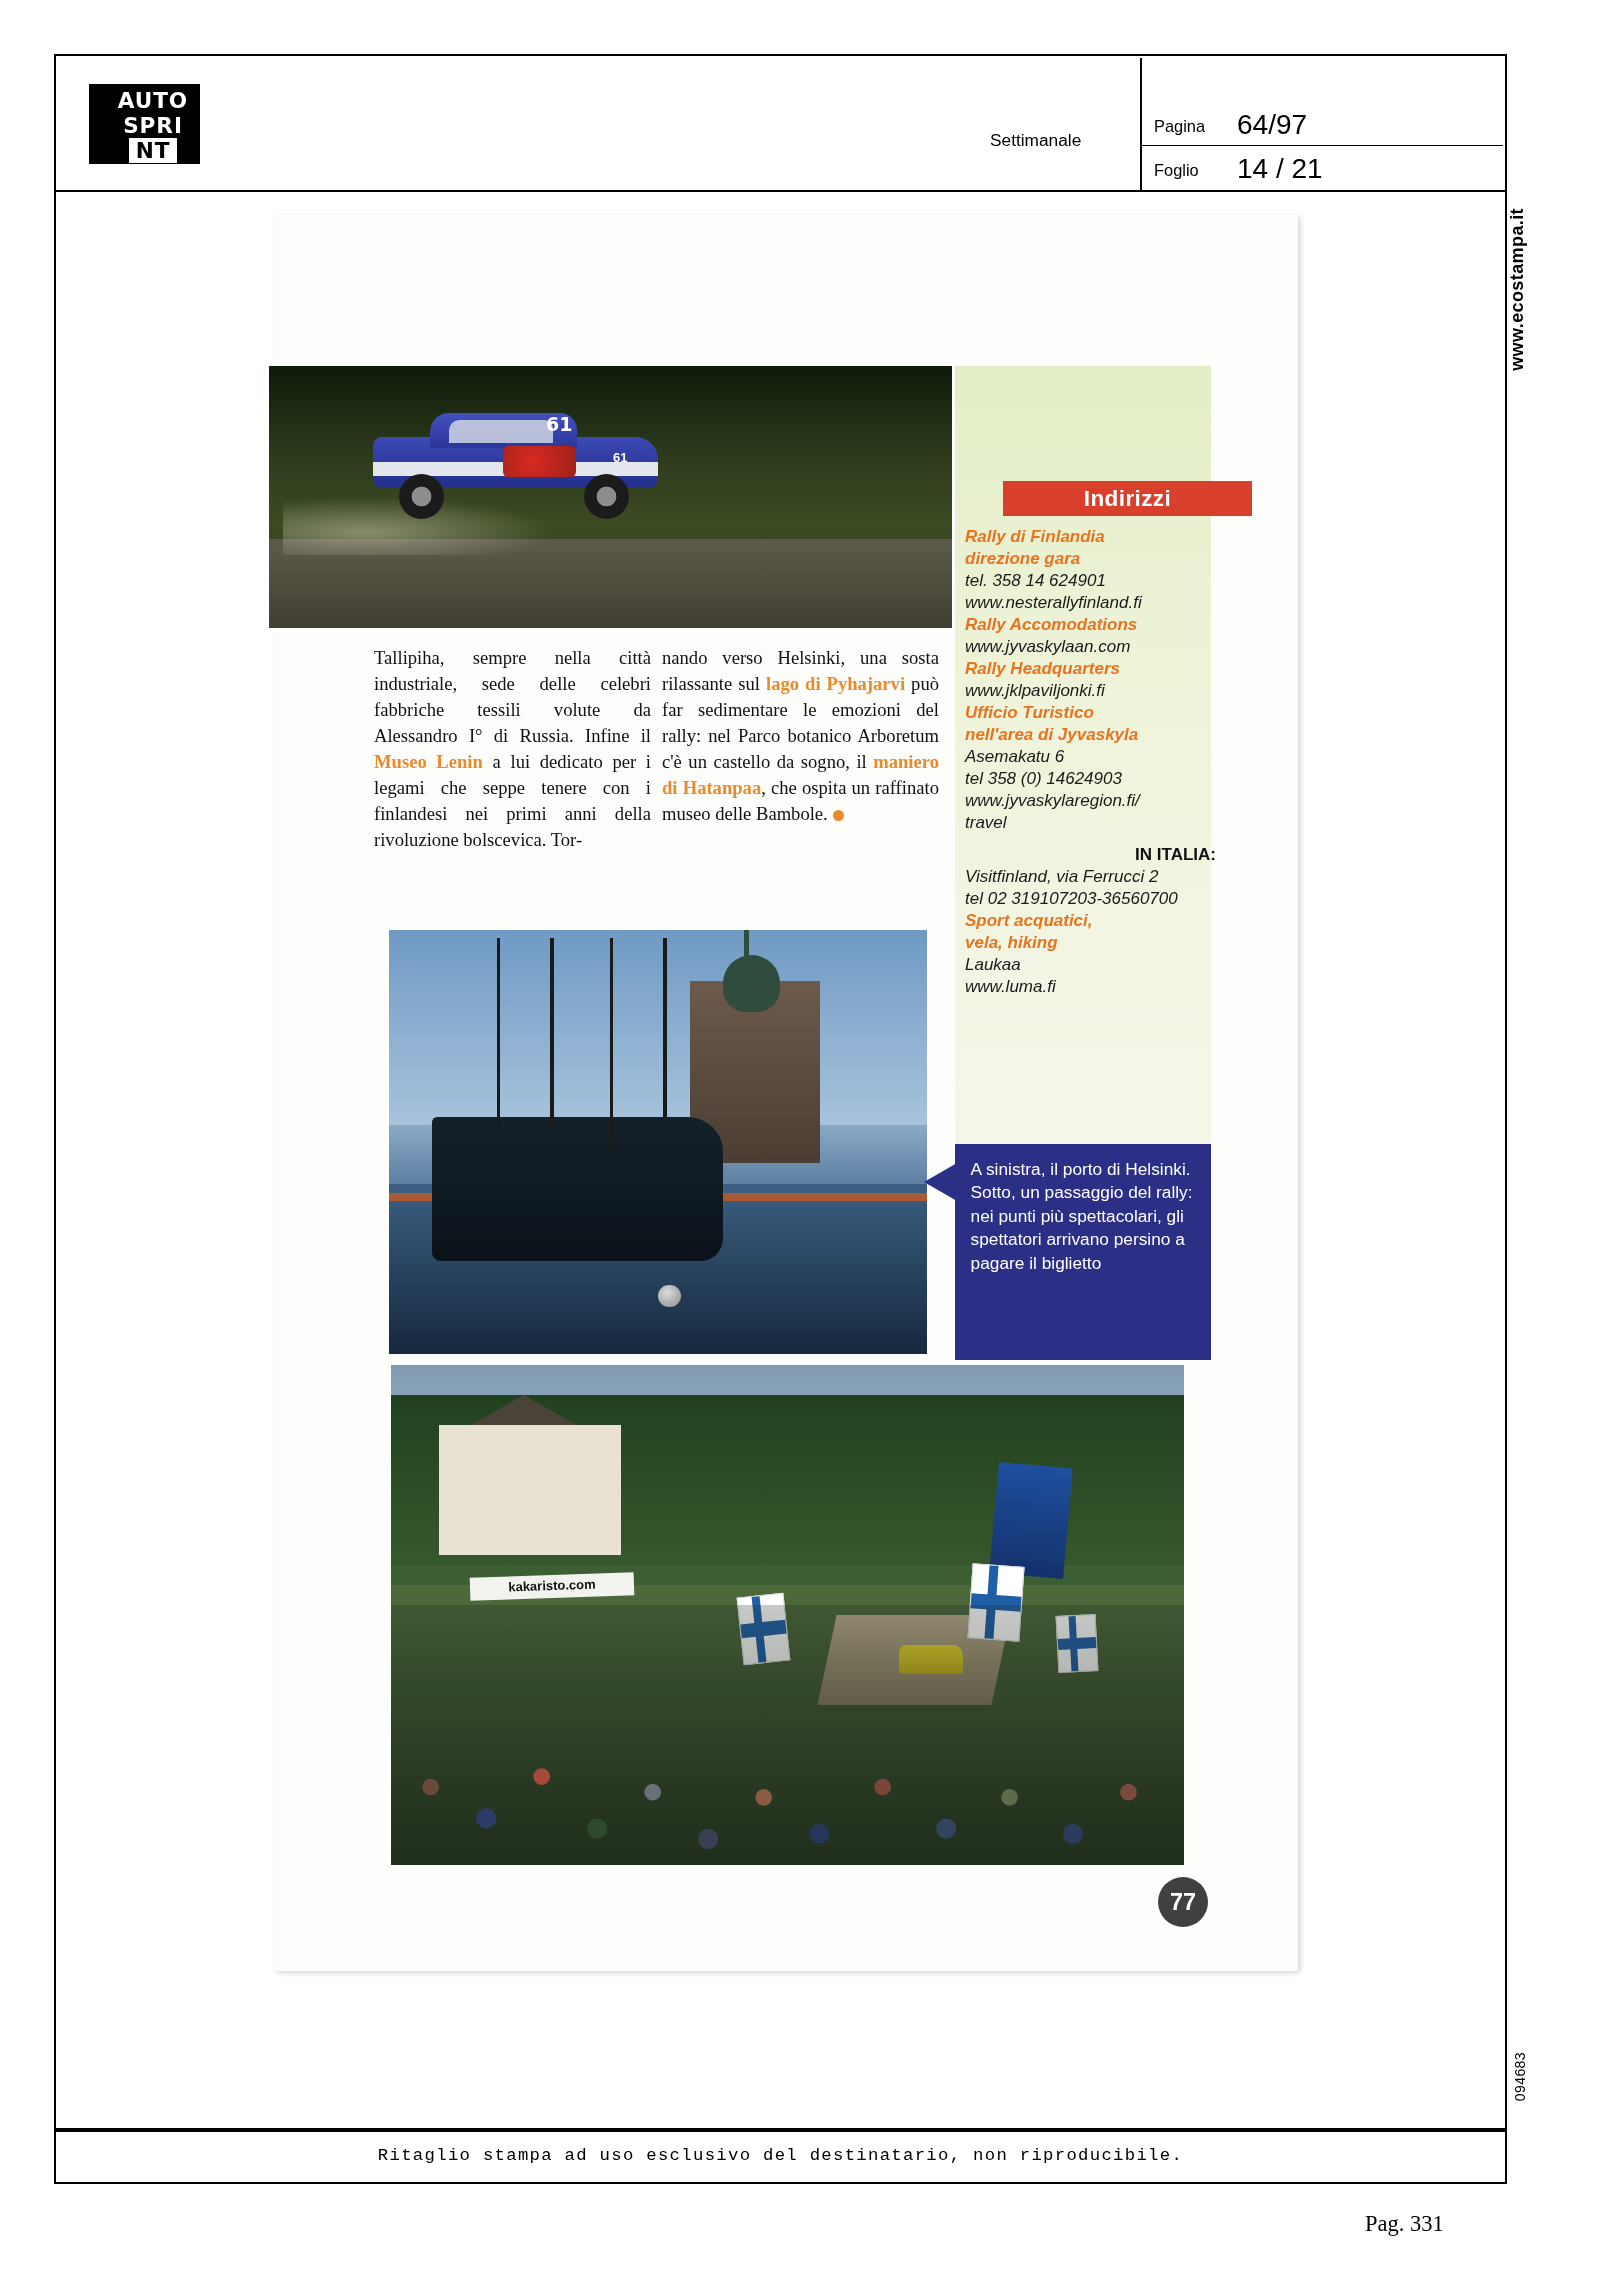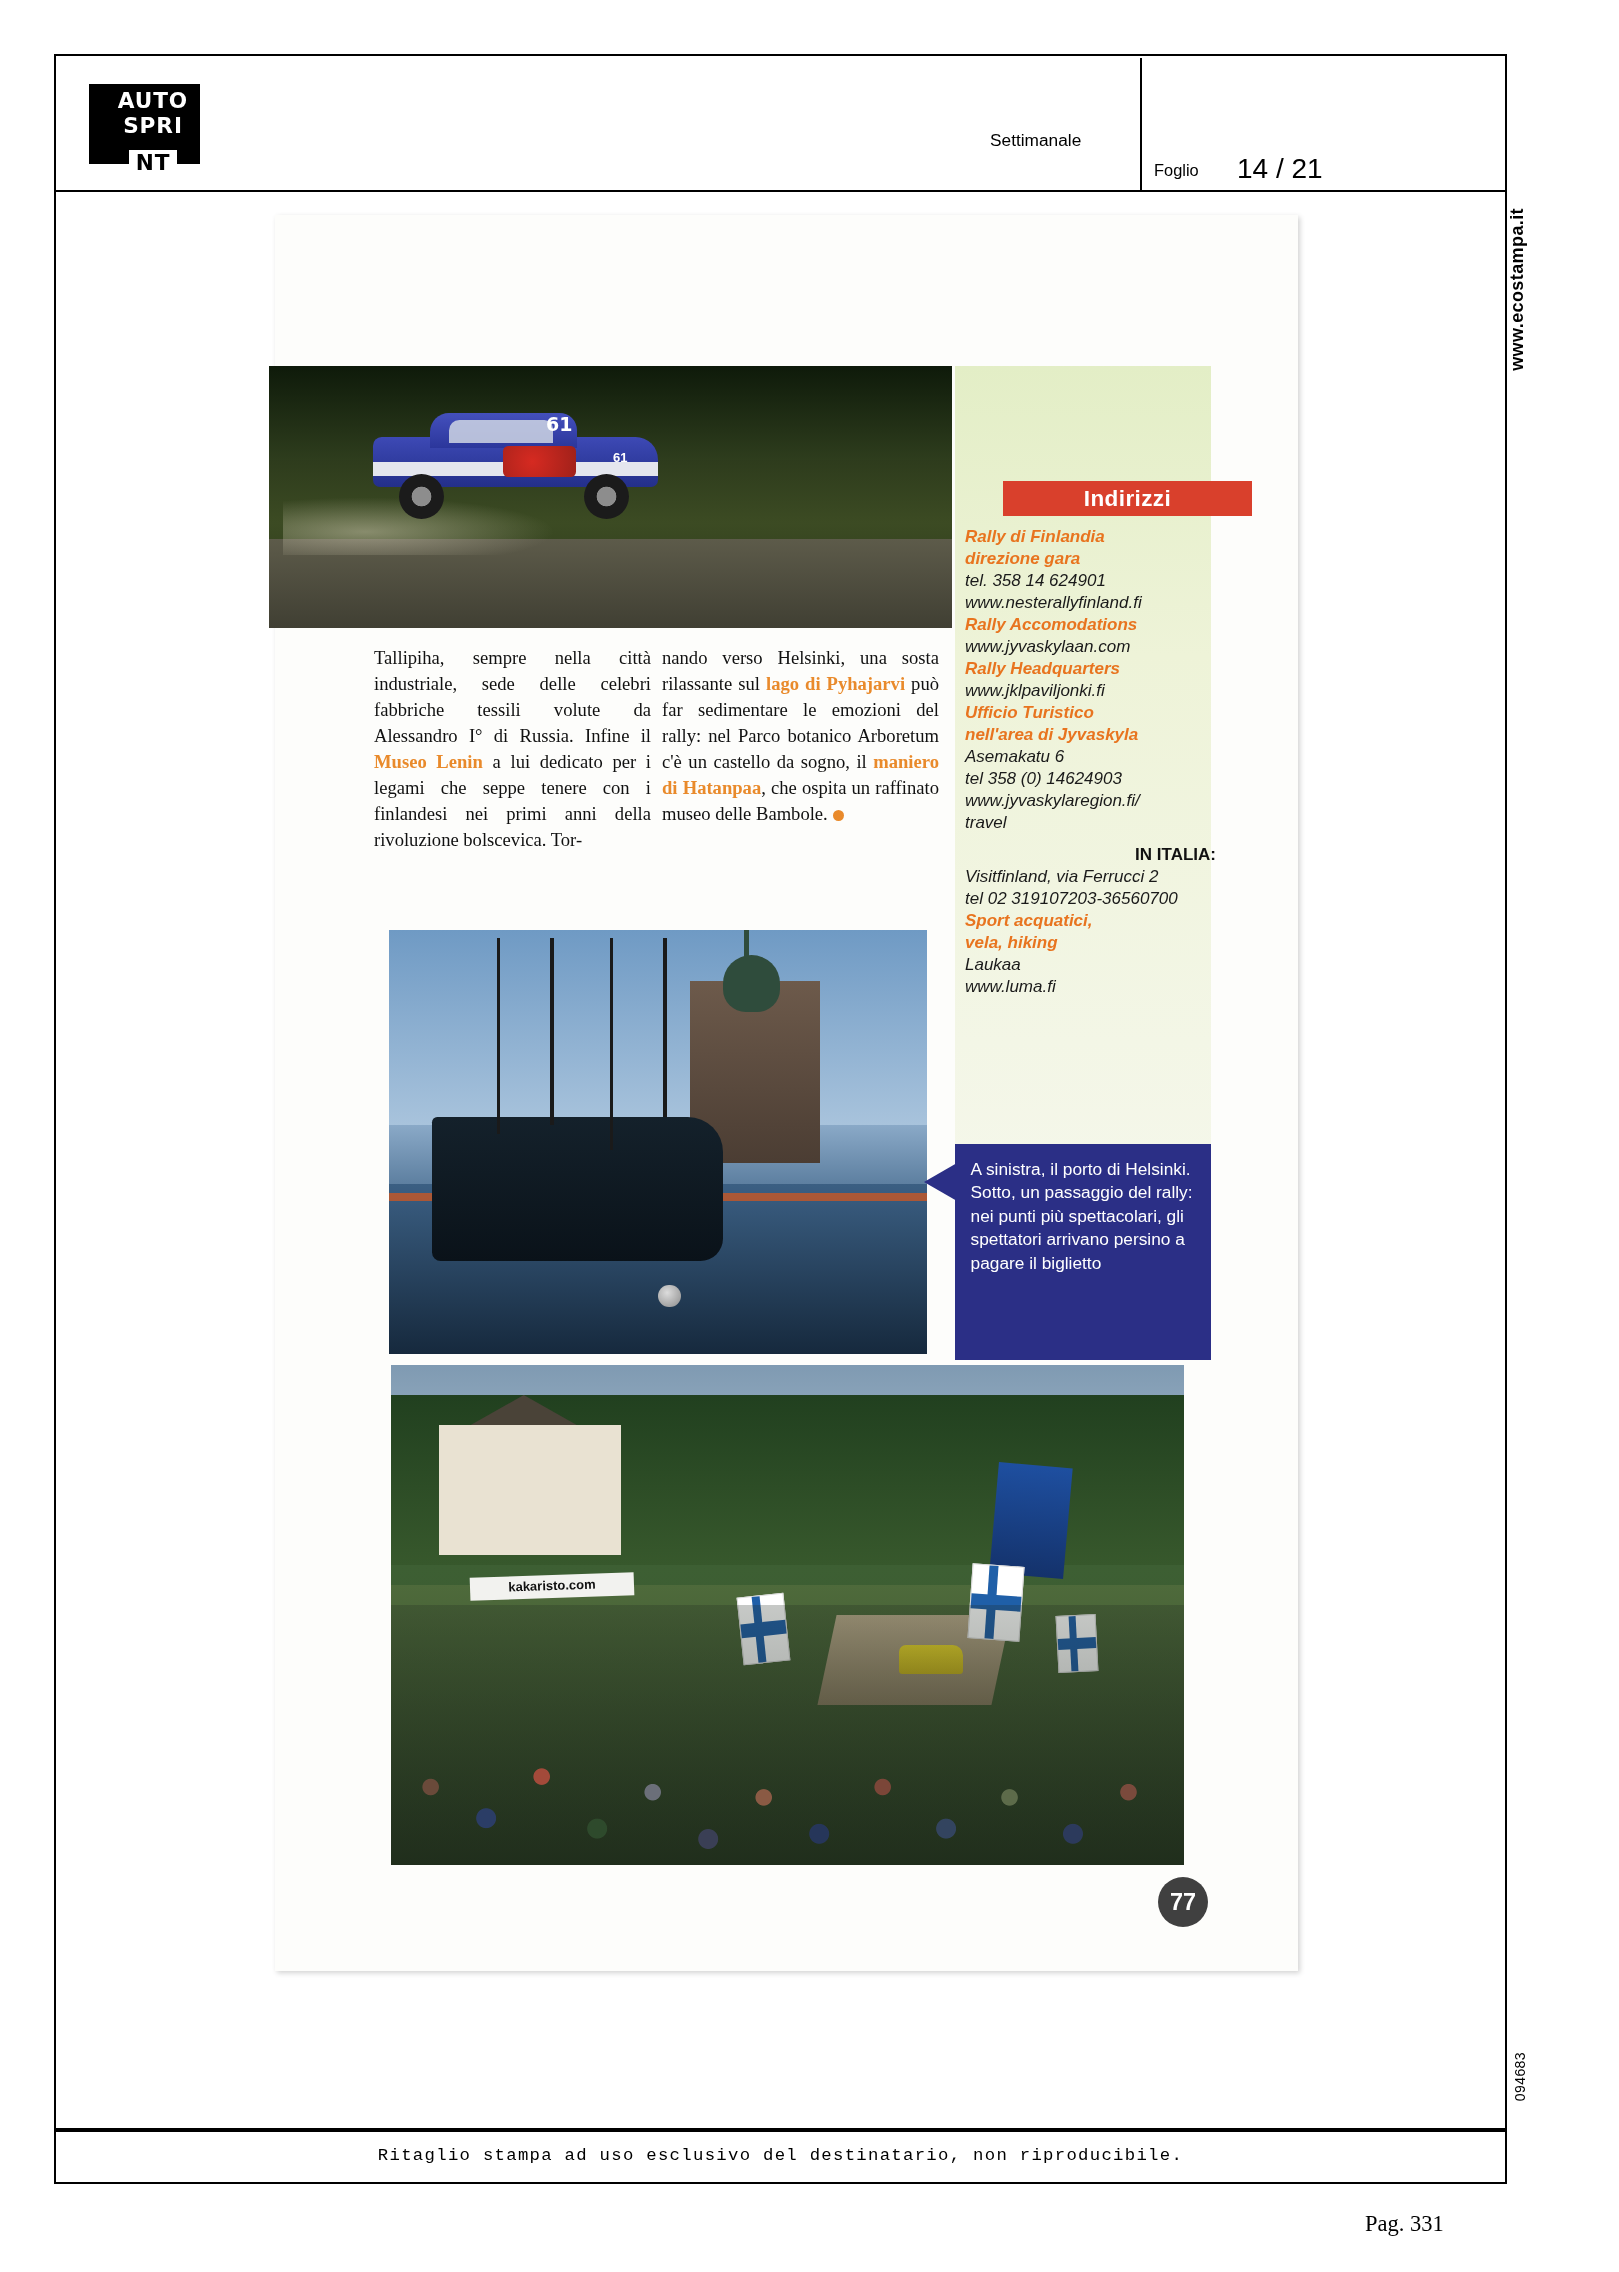--- a/index.html
+++ b/index.html
@@ -56,21 +56,21 @@
     line-height: 25px;
     letter-spacing: 0.9px;
     text-align: center;
     padding-top: 3.5px;
     box-sizing: border-box;
     font-family: "DejaVu Sans", sans-serif;
     padding-left: 17px;
   }
   .logo-l1 { display:block; }
   .logo-l2 { display:block; }
-  .logo-l3 { display:block; background:#fff; color:#000; width: 48px; margin: 12px auto; }
+  .logo-l3 { display:block; background:#fff; color:#000; width: 48px; margin: 0 auto; }
 
   .settimanale {
     position: absolute;
     left: 934px;
     top: 74px;
     font-size: 17.3px;
     color: #000;
   }
   .meta-box {
     position: absolute;
@@ -484,20 +484,24 @@
   <div class="header">
     <div class="logo-box">
       <span class="logo-l1">AUTO</span>
       <span class="logo-l2">SPRI</span>
       <span class="logo-l3">NT</span>
     </div>
 
     <div class="settimanale">Settimanale</div>
 
     <div class="meta-box">
+      <div class="meta-row r2">
+        <span class="meta-label">Pagina</span>
+        <span class="meta-value">64/97</span>
+      </div>
       <div class="meta-row r3">
         <span class="meta-label">Foglio</span>
         <span class="meta-value">14 / 21</span>
       </div>
     </div>
   </div>
 
   <div class="clip-frame"></div>
 
   <div class="vertical-url">www.ecostampa.it</div>

